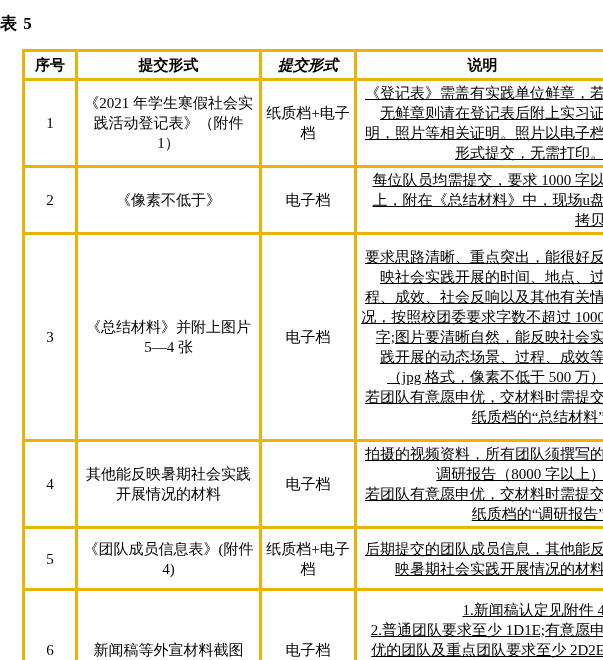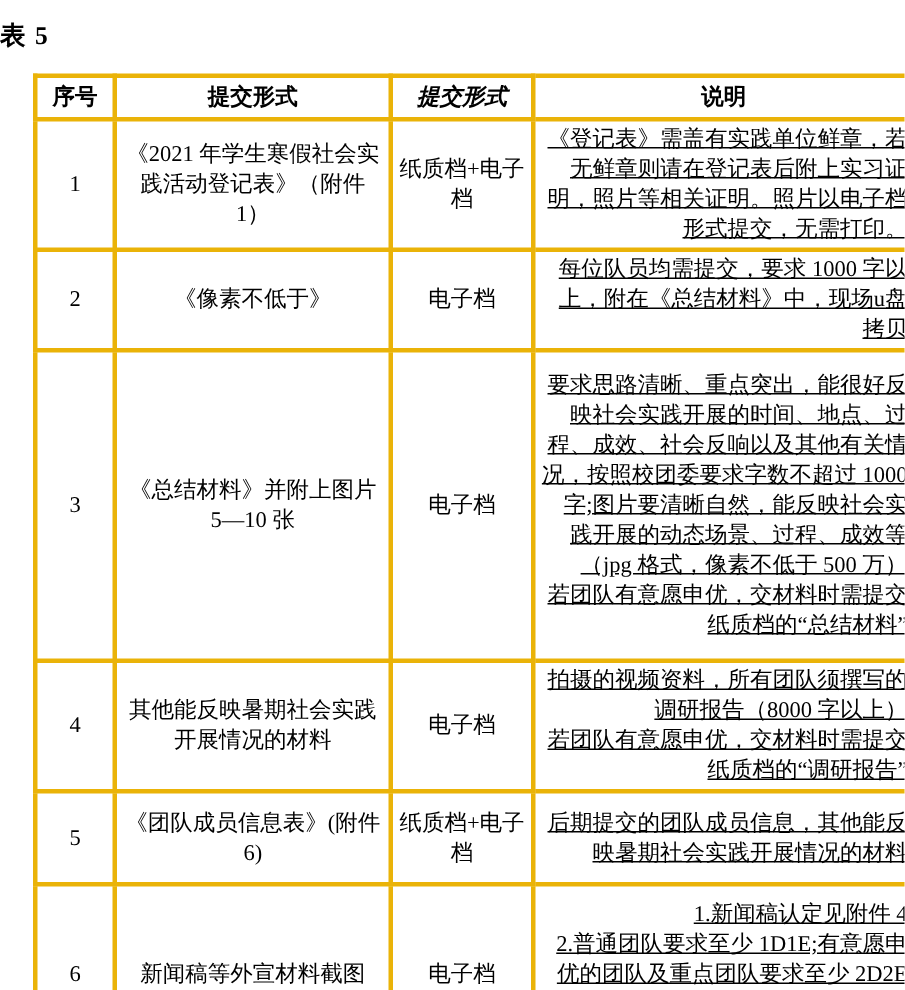--- a/index.html
+++ b/index.html
@@ -87,35 +87,35 @@
       <td class="cell-note">《登记表》需盖有实践单位鲜章，若无鲜章则请在登记表后附上实习证明，照片等相关证明。照片以电子档形式提交，无需打印。</td>
     </tr>
     <tr class="r2">
       <td class="cell-no">2</td>
       <td class="cell-cont">《像素不低于》</td>
       <td class="cell-form">电子档</td>
       <td class="cell-note">每位队员均需提交，要求 1000 字以上，附在《总结材料》中，现场u盘拷贝</td>
     </tr>
     <tr class="r3">
       <td class="cell-no">3</td>
-      <td class="cell-cont">《总结材料》并附上图片 5—10 张</td>
+      <td class="cell-cont">《总结材料》并附上图片 5—4 张</td>
       <td class="cell-form">电子档</td>
       <td class="cell-note">要求思路清晰、重点突出，能很好反映社会实践开展的时间、地点、过程、成效、社会反响以及其他有关情况，按照校团委要求字数不超过 1000 字;图片要清晰自然，能反映社会实践开展的动态场景、过程、成效等（jpg 格式，像素不低于 500 万）
 若团队有意愿申优，交材料时需提交纸质档的“总结材料”</td>
     </tr>
     <tr class="r4">
       <td class="cell-no">4</td>
       <td class="cell-cont">其他能反映暑期社会实践开展情况的材料</td>
       <td class="cell-form">电子档</td>
       <td class="cell-note">拍摄的视频资料，所有团队须撰写的调研报告（8000 字以上）
 若团队有意愿申优，交材料时需提交纸质档的“调研报告”</td>
     </tr>
     <tr class="r5">
       <td class="cell-no">5</td>
-      <td class="cell-cont">《团队成员信息表》(附件 6)</td>
+      <td class="cell-cont">《团队成员信息表》(附件 4)</td>
       <td class="cell-form">纸质档+电子档</td>
       <td class="cell-note">后期提交的团队成员信息，其他能反映暑期社会实践开展情况的材料</td>
     </tr>
     <tr class="r6">
       <td class="cell-no">6</td>
       <td class="cell-cont">新闻稿等外宣材料截图</td>
       <td class="cell-form">电子档</td>
       <td class="cell-note">1.新闻稿认定见附件 4
 2.普通团队要求至少 1D1E;有意愿申优的团队及重点团队要求至少 2D2E
 3.鼓励投递更高等级的外宣平台,新闻稿会作为后期评优的标准</td>

